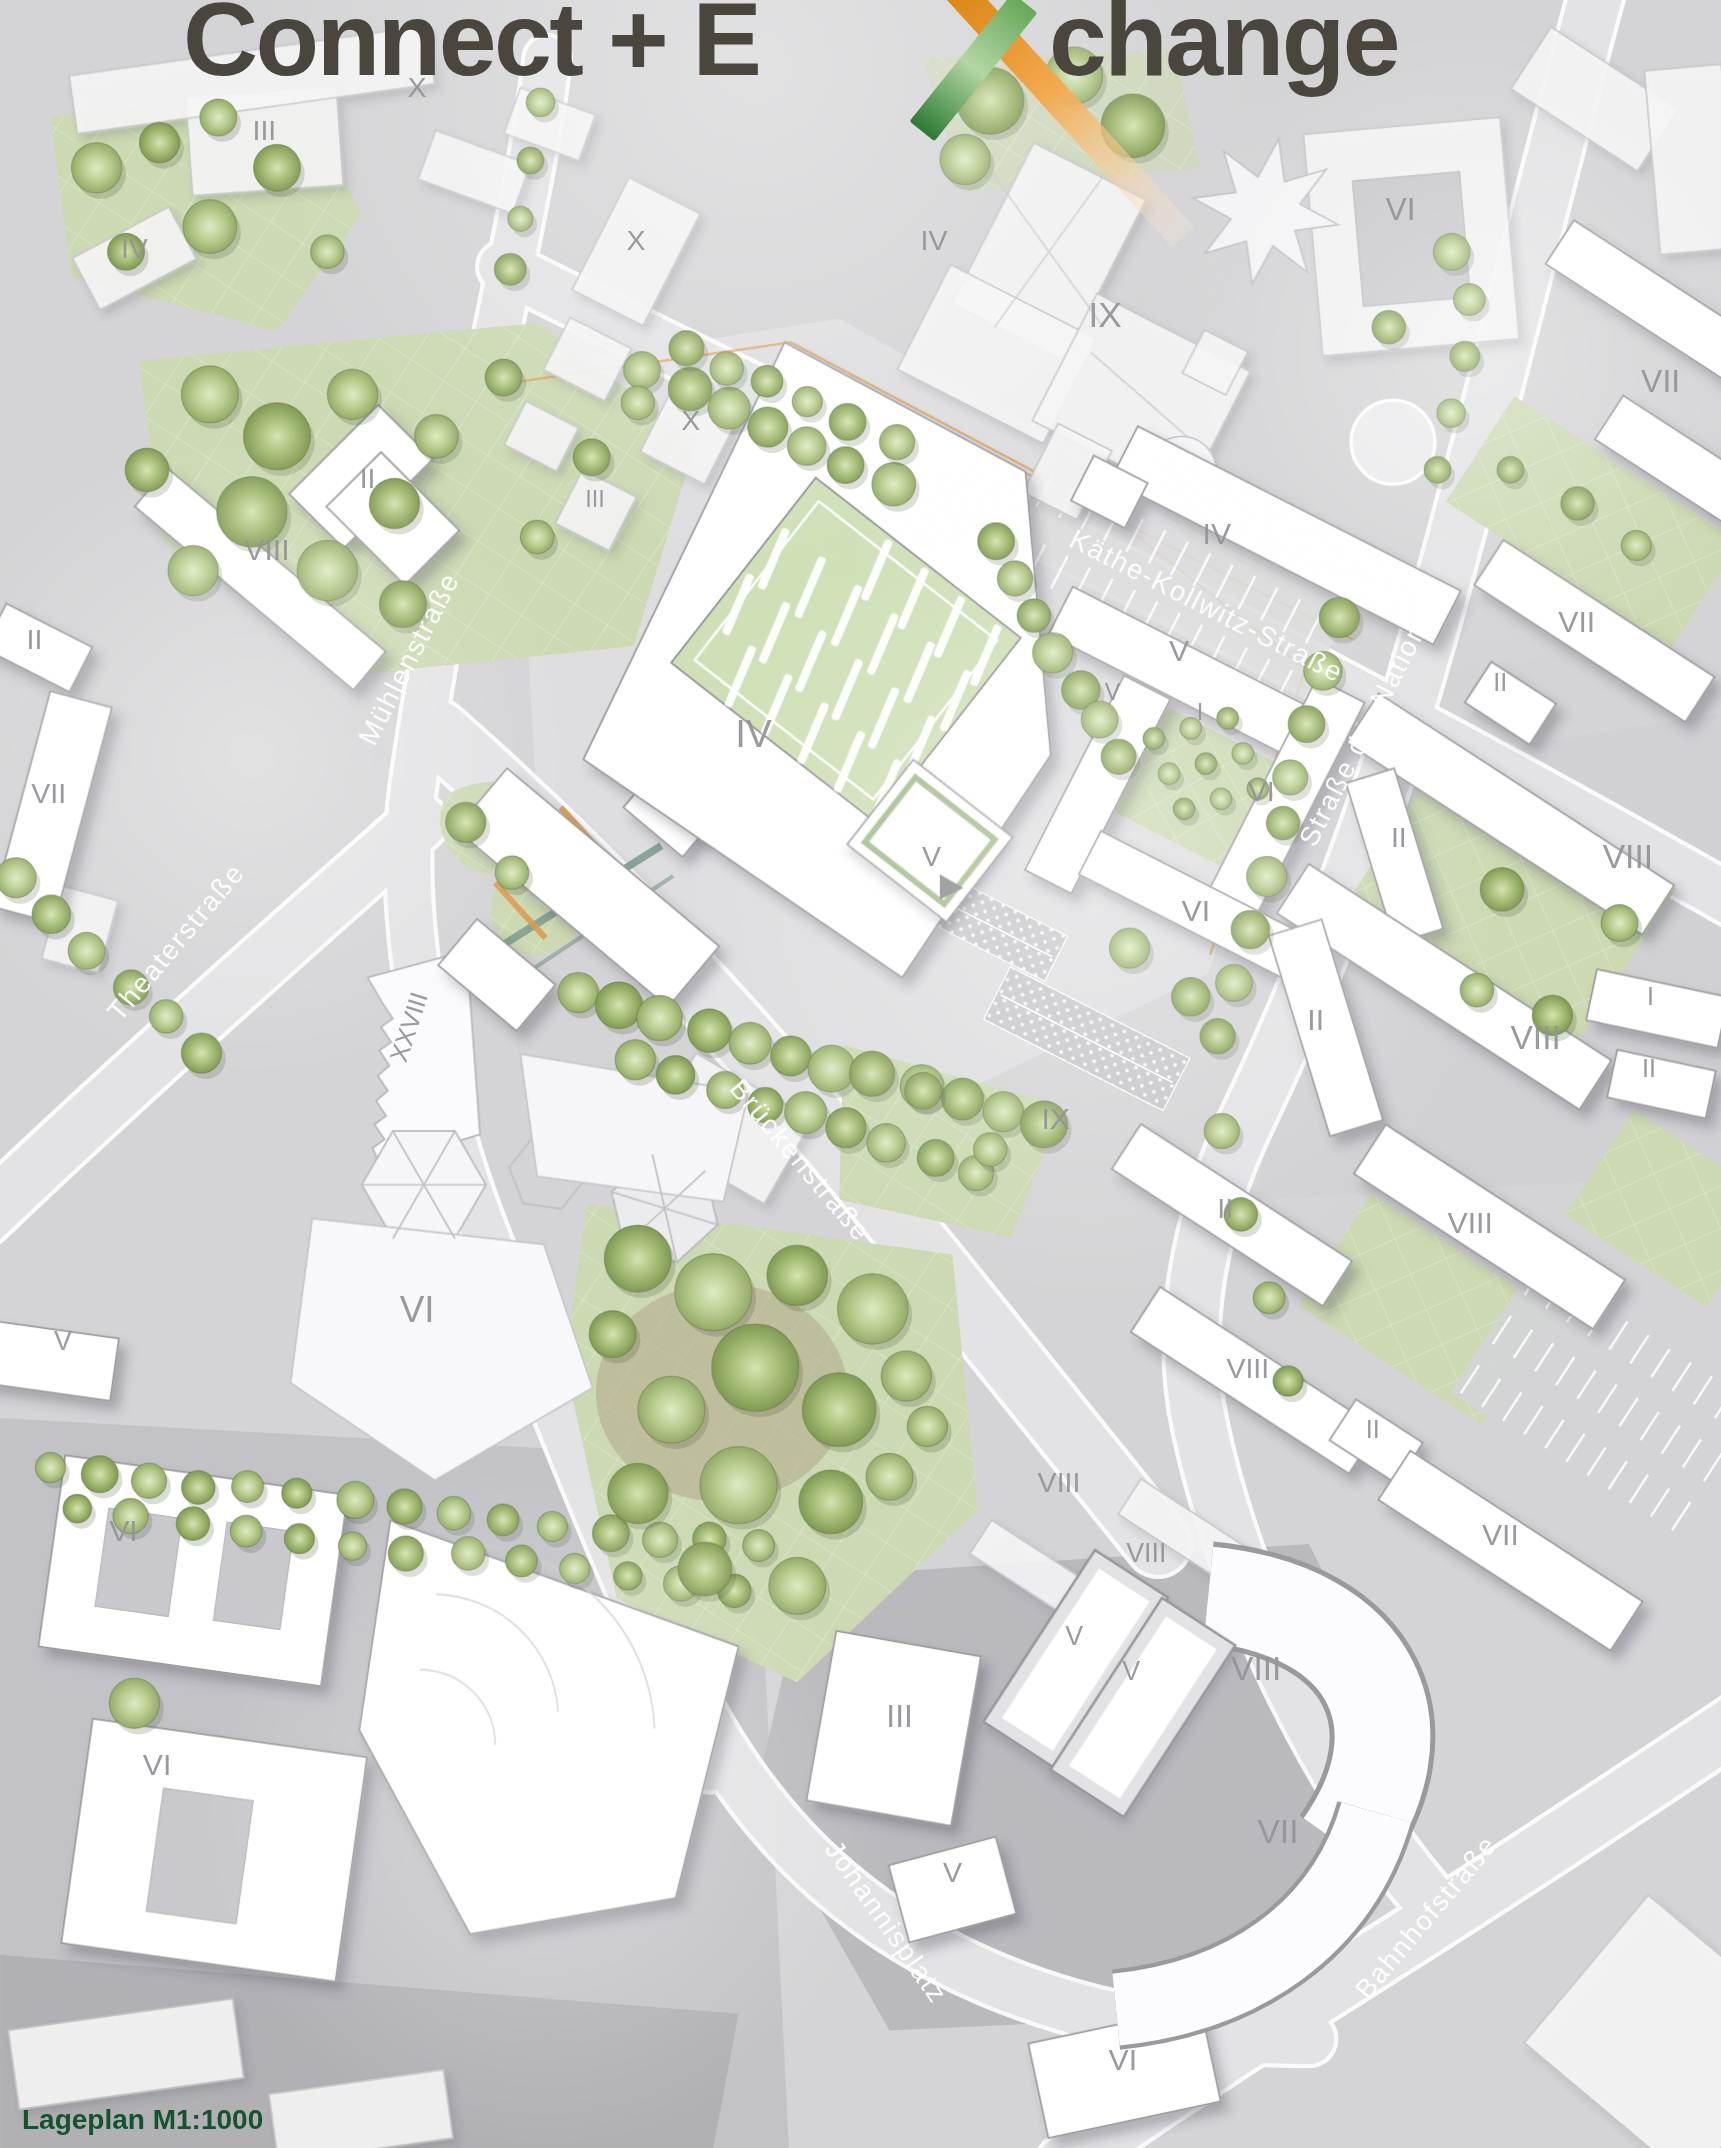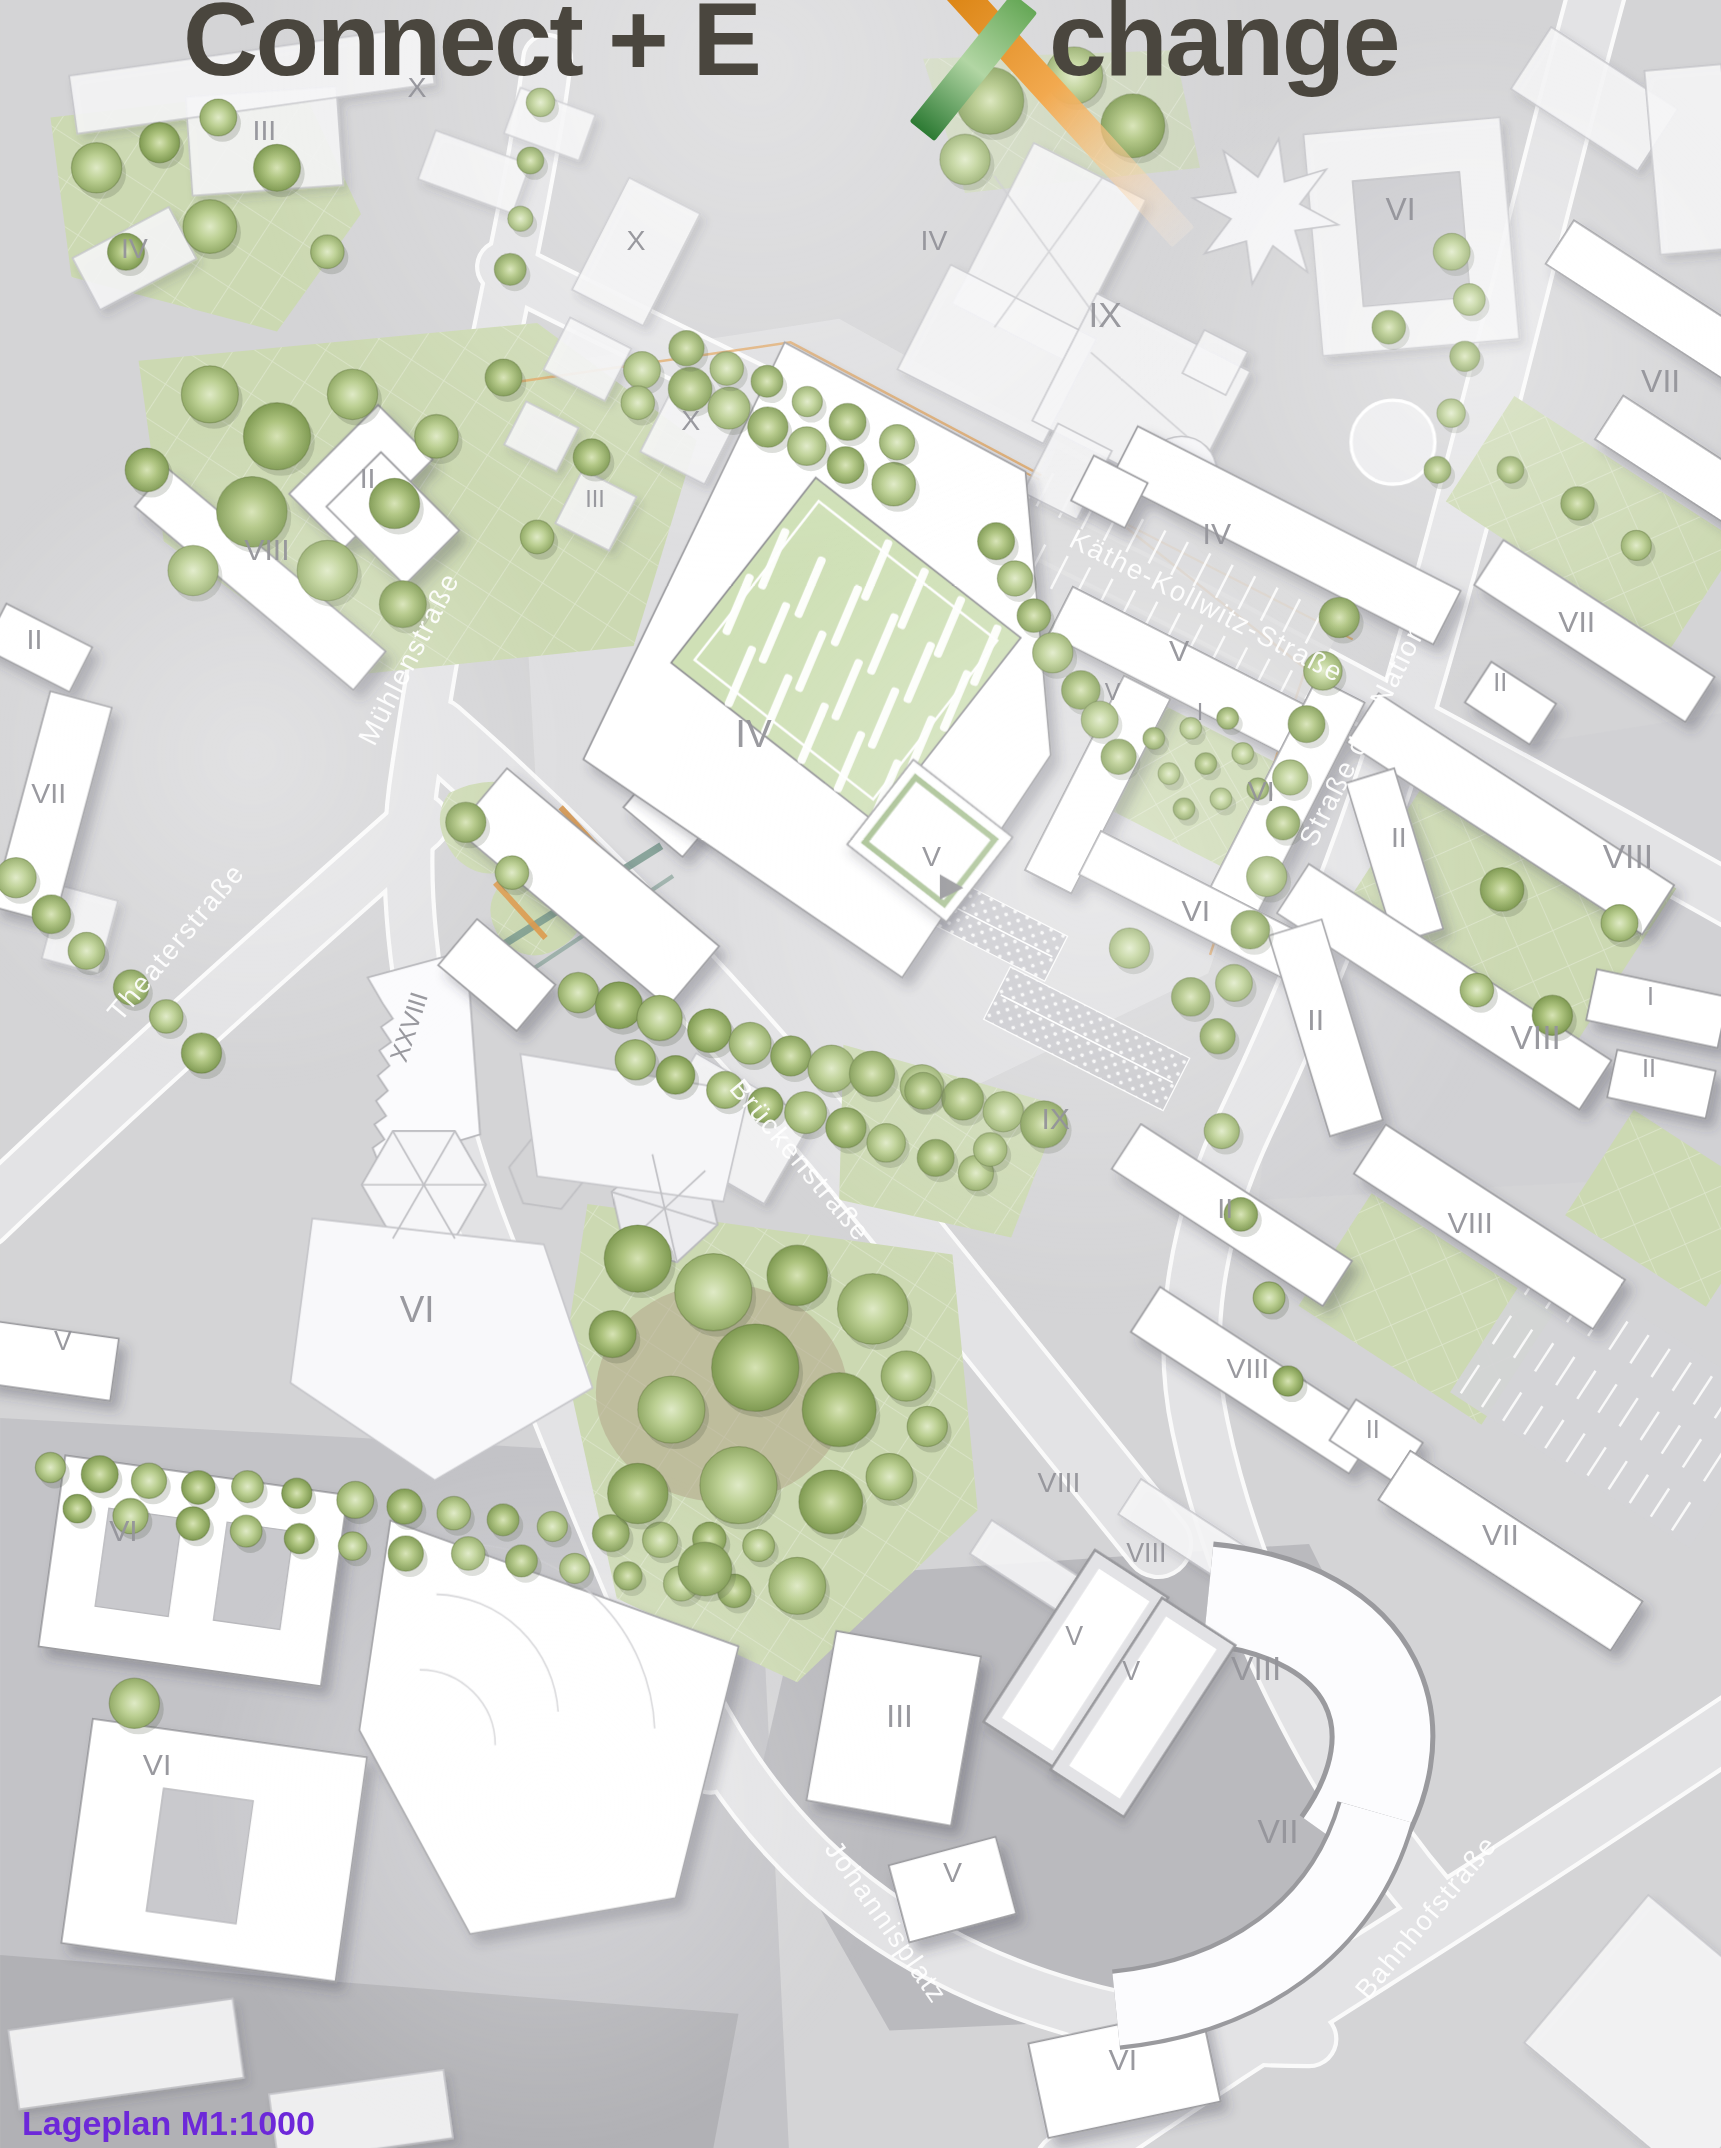--- a/index.html
+++ b/index.html
@@ -9,21 +9,21 @@
   }
   #map{position:absolute;left:0;top:0;z-index:1}
   .title-part{
     position:absolute;z-index:3;top:-20px;white-space:nowrap;
     font-weight:bold;font-size:104px;letter-spacing:-2.5px;color:var(--title,#4a463e);
   }
   #t1{left:183px}
   #t2{left:1049px}
   .scale-label{
     position:absolute;z-index:3;left:22px;top:2104px;
-    font-size:34px;font-weight:bold;color:#6d28d9;letter-spacing:0px;
+    font-size:28px;font-weight:bold;color:#14532d;letter-spacing:0px;
   }
   .bn{fill:#ffffff;stroke:#9a9a9e;stroke-width:2}
   .be{fill:#f5f5f7;stroke:#c6c6ca;stroke-width:2;opacity:.9}
   .bc{fill:#c9c9cd;stroke:#b9b9bd;stroke-width:1.5}
   .lawn{fill:var(--lawn,#ccd9b2)}
   .ridge{stroke:#c9c9cd;stroke-width:2;fill:none;opacity:.8}
   .numeral{fill:#94949a;opacity:.95}
   .streetname{fill:#ffffff;opacity:.93;letter-spacing:2px}
   text{font-family:"Liberation Sans",sans-serif}
 </style>

